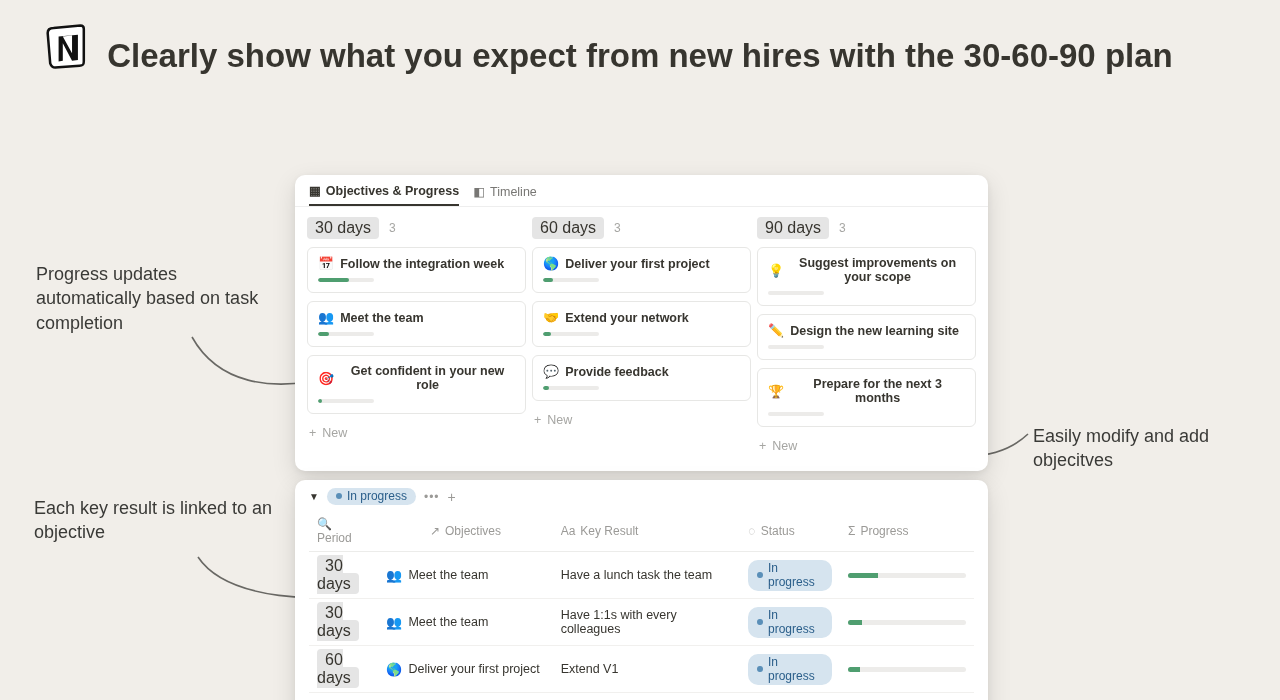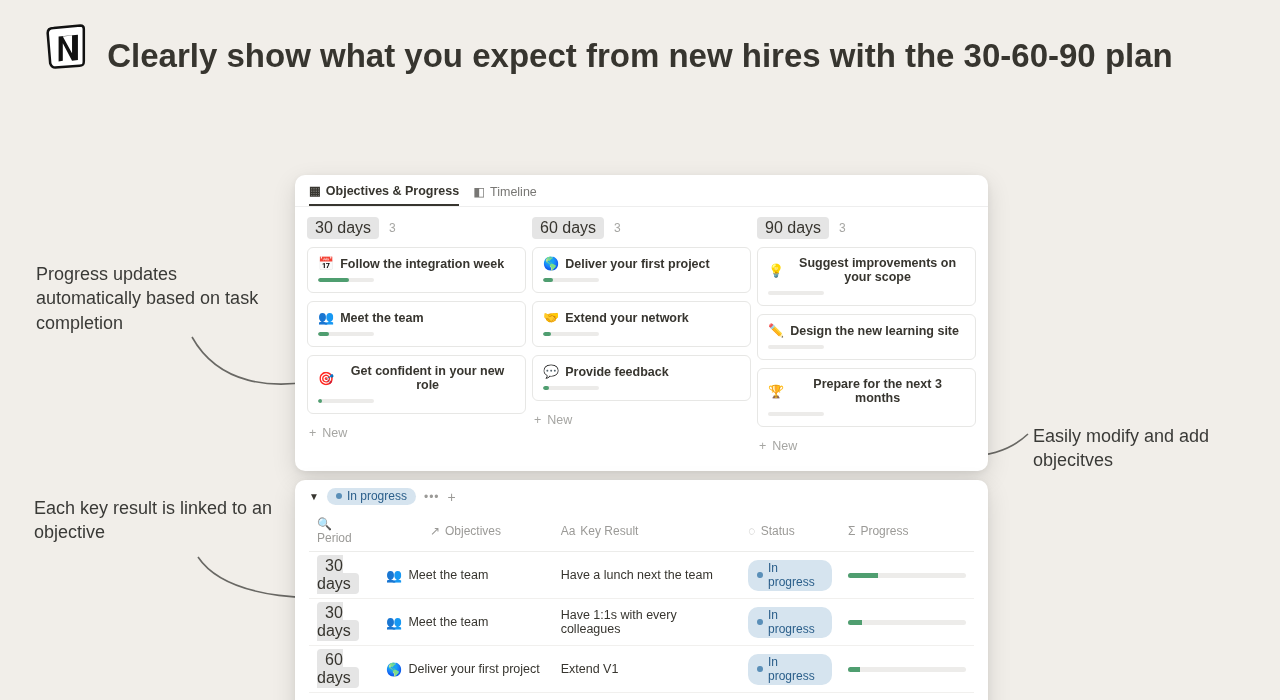--- a/index.html
+++ b/index.html
@@ -220,21 +220,21 @@
       </thead>
     <tbody id="p2rows">
         <tr>
     <td><span class="pill">30 days</span></td>
     <td>
             <div class="obj-cell">
               <span class="emoji">👥</span>
               <span>Meet the team</span>
             </div>
           </td>
-    <td>Have a lunch next the team</td>
+    <td>Have a lunch task the team</td>
     <td><span class="badge-blue">In progress</span></td>
     <td>
             <div class="pbar">
               <div class="pbar-fill" style="width:25%"></div>
             </div>
           </td>
         </tr>
         <tr>
     <td><span class="pill">30 days</span></td>
     <td>

